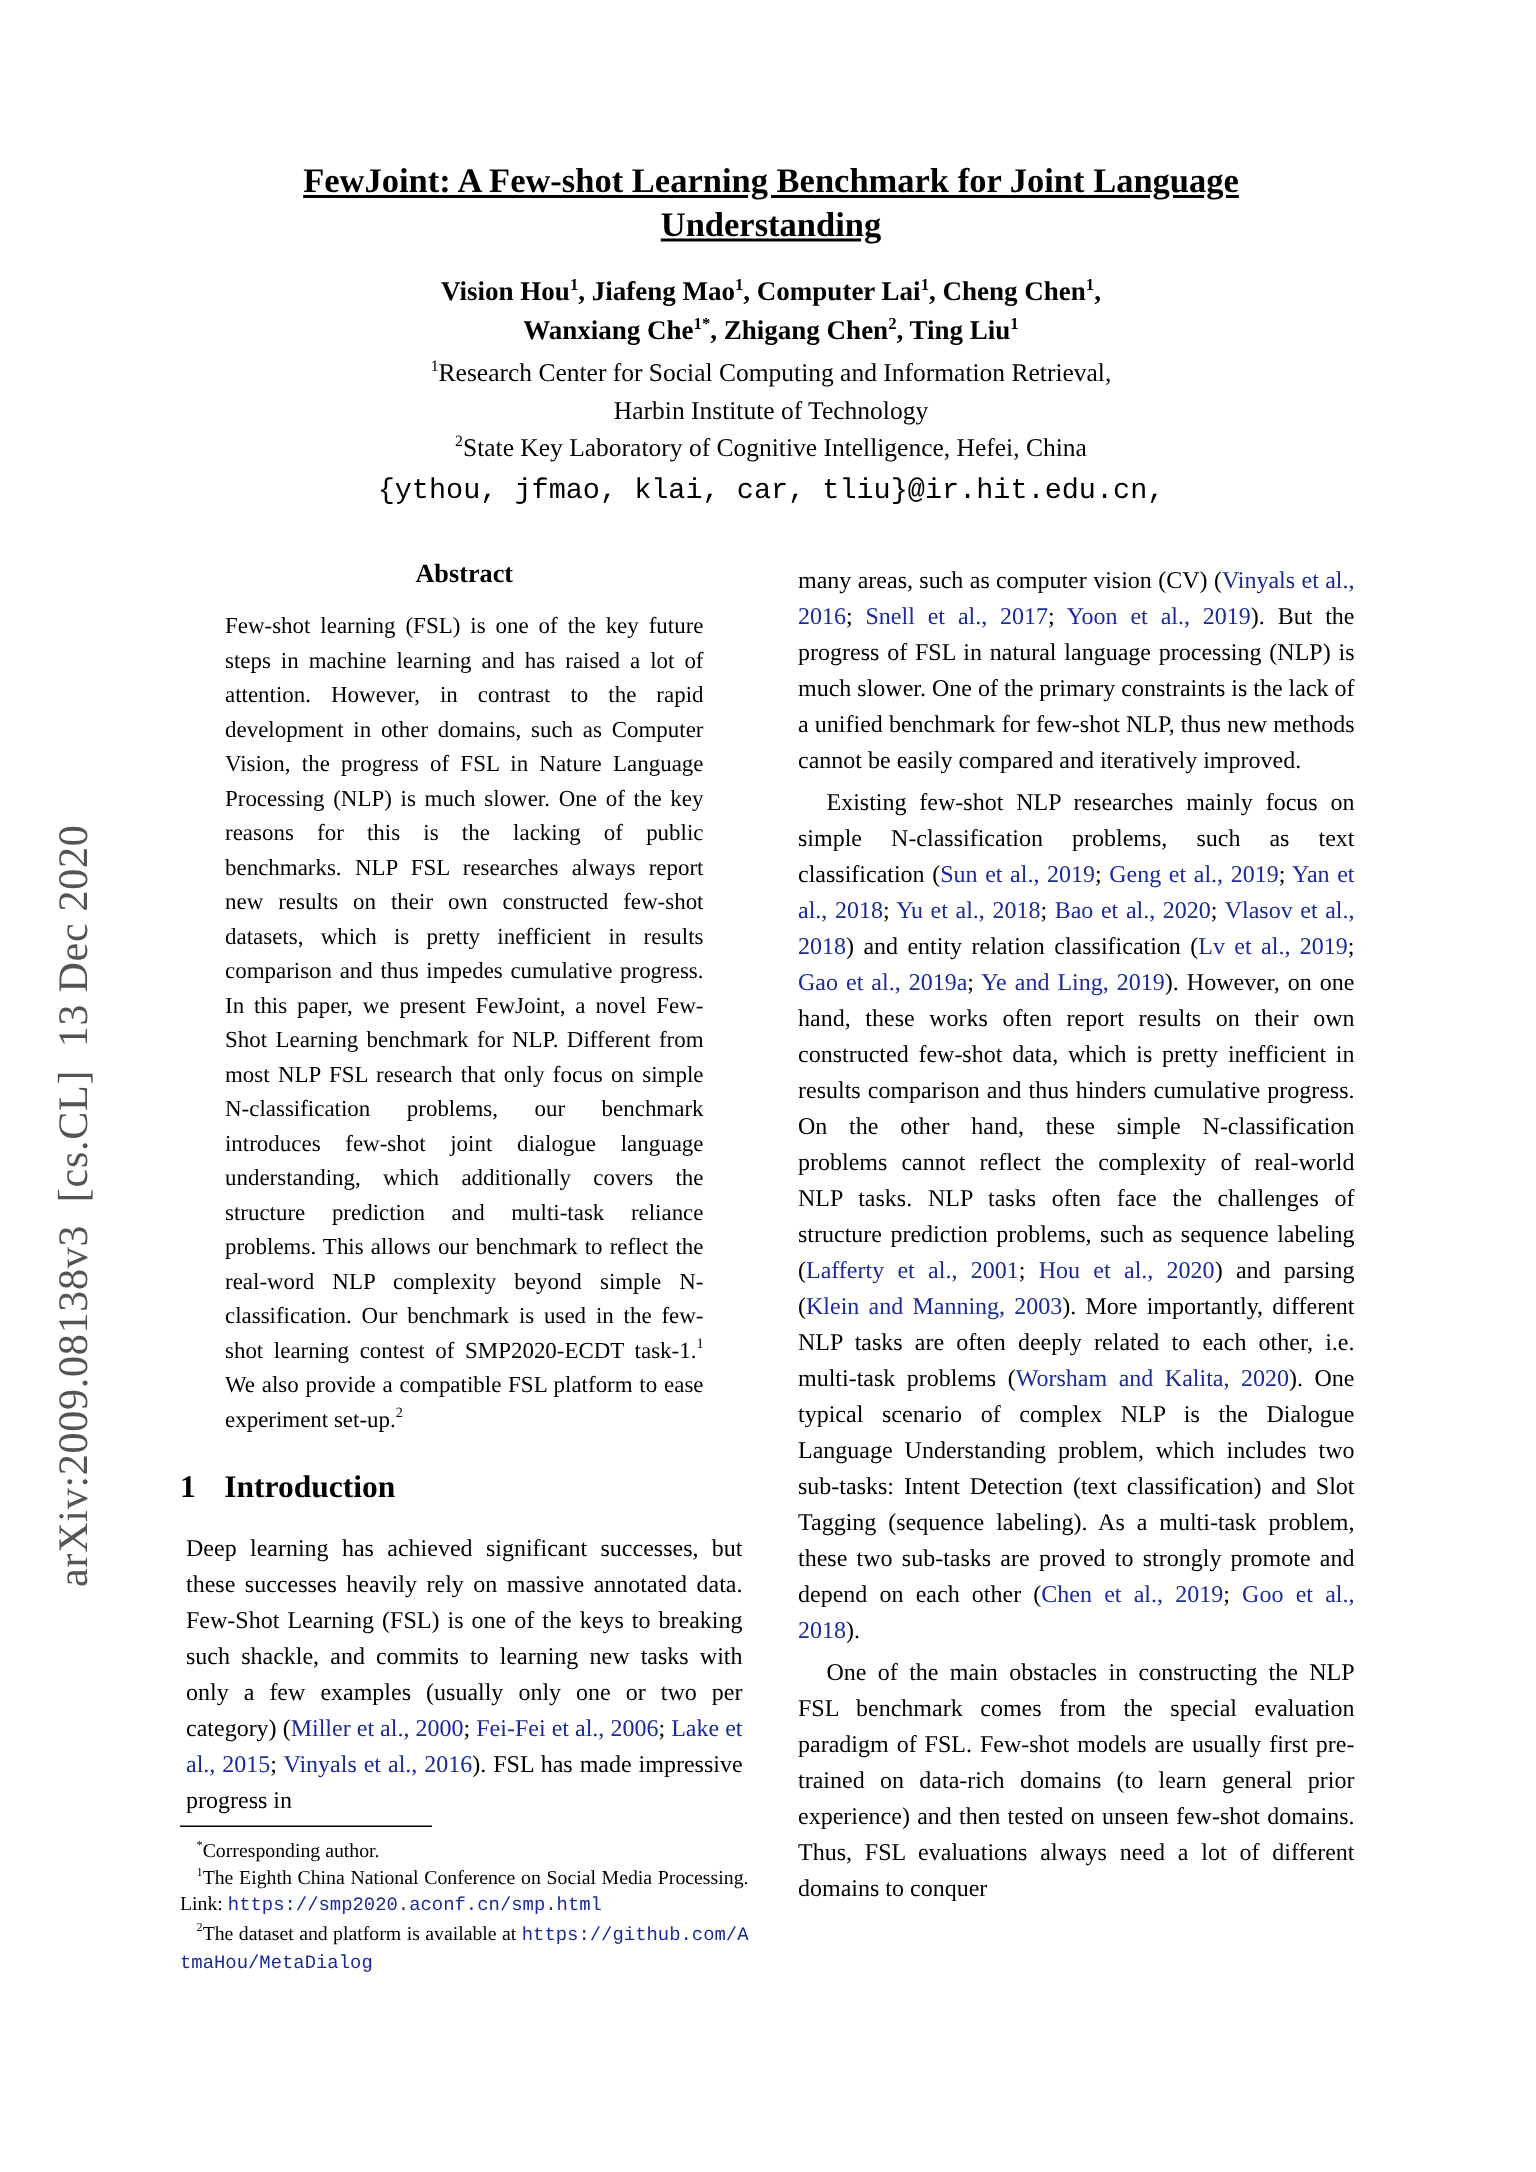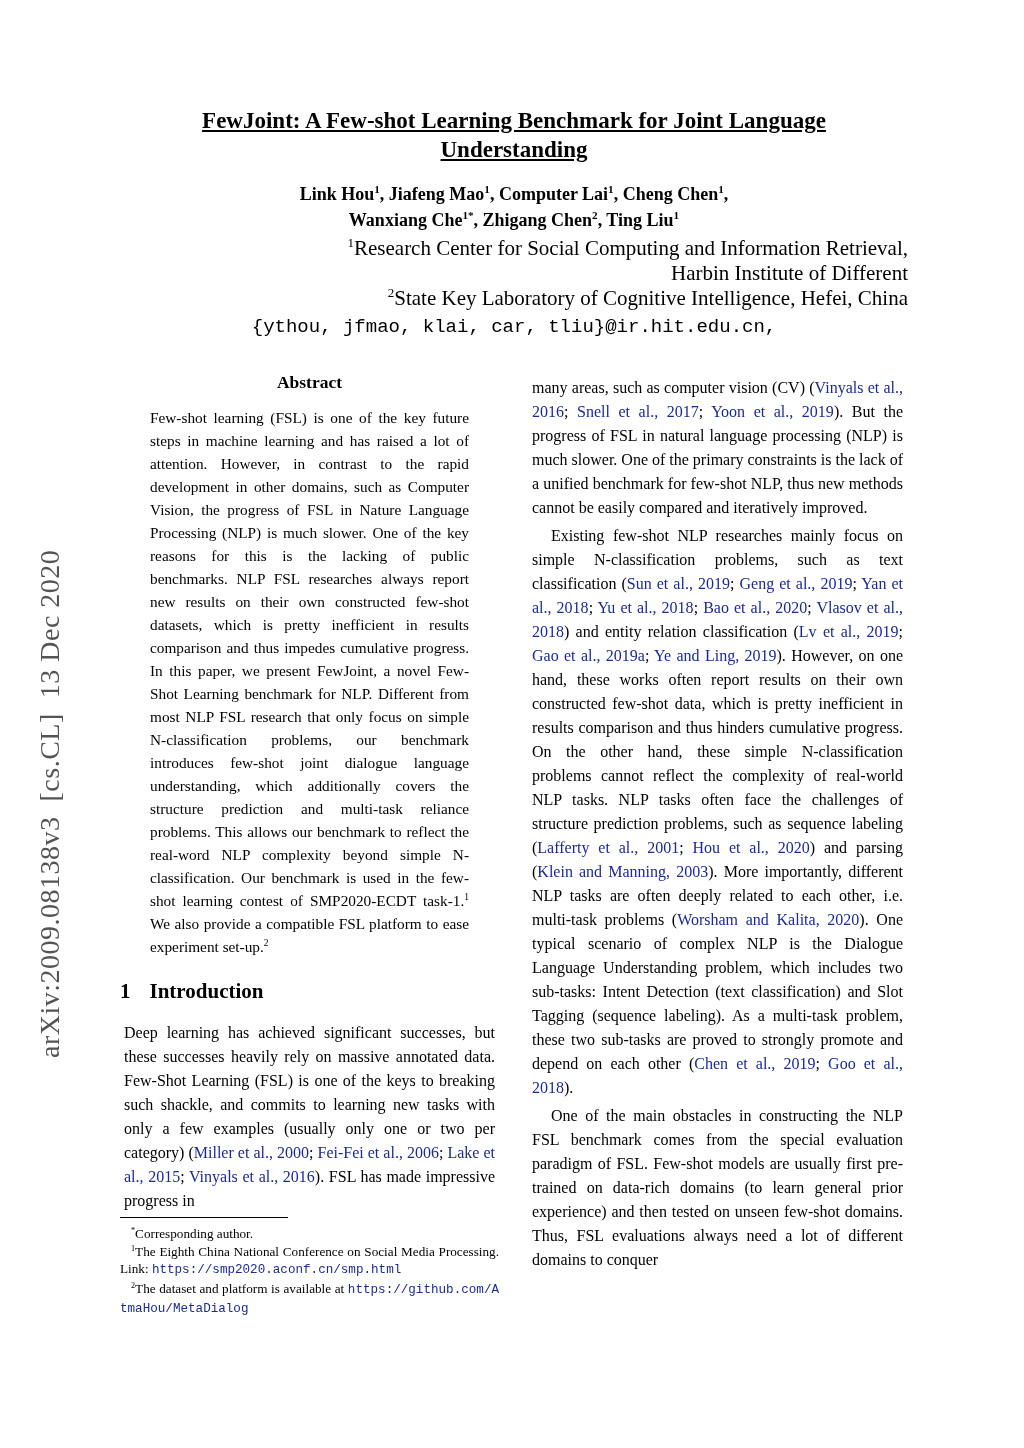--- a/index.html
+++ b/index.html
@@ -14,21 +14,21 @@
     transform-origin: 0 0; transform: rotate(-90deg);
     white-space: pre; font-size: 28px; letter-spacing: 0.5px;
     color: var(--watermark);
   }
   .content { position: absolute; left: 120px; top: 106px; width: 788px; }
   .title {
     margin: 0 auto; max-width: 700px; text-align: center;
     font-size: 23px; line-height: 29px; font-weight: bold; text-decoration: underline;
   }
   .authors { margin-top: 17px; text-align: center; font-weight: bold; font-size: 18px; line-height: 26px; }
-  .affils  { margin-top: 3px; text-align: right; font-size: 21px; line-height: 25px; }
+  .affils  { margin-top: 3px; text-align: center; font-size: 17px; line-height: 25px; }
   .emails  { margin-top: 3px; text-align: center; font-size: 19px; line-height: 27px; }
   .mono { font-family: "Liberation Mono", "DejaVu Sans Mono", monospace; text-align: center; }
   .columns { display: flex; gap: 29px; margin-top: 31px; height: 936px; }
   .col { width: 379px; }
   .col-left { display: flex; flex-direction: column; }
   .abstract { padding: 0 30px; }
   .abstract-heading { text-align: center; font-weight: bold; font-size: 17.5px; margin-bottom: 13px; }
   .abstract-body { margin: 0; font-size: 15.3px; line-height: 23px; text-align: justify; }
   .section-heading { margin-top: 21px; margin-bottom: 13px; font-size: 21px; font-weight: bold; }
   .sec-num { margin-right: 19px; }
@@ -47,27 +47,27 @@
 
 <div class="page">
 
   <div class="watermark">arXiv:2009.08138v3  [cs.CL]  13 Dec 2020</div>
 
   <div class="content">
 
     <h1 class="title">FewJoint: A Few-shot Learning Benchmark for Joint Language Understanding</h1>
 
     <div class="authors">
-      <div class="author-line"><span>Link Hou</span><span class="sup">1</span><span>, Jiafeng Mao</span><span class="sup">1</span><span>, Computer Lai</span><span class="sup">1</span><span>, Cheng Chen</span><span class="sup">1</span><span>,</span></div>
+      <div class="author-line"><span>Vision Hou</span><span class="sup">1</span><span>, Jiafeng Mao</span><span class="sup">1</span><span>, Computer Lai</span><span class="sup">1</span><span>, Cheng Chen</span><span class="sup">1</span><span>,</span></div>
       <div class="author-line"><span>Wanxiang Che</span><span class="sup">1*</span><span>, Zhigang Chen</span><span class="sup">2</span><span>, Ting Liu</span><span class="sup">1</span></div>
     </div>
 
     <div class="affils">
       <div class="affil-line"><span class="sup">1</span><span>Research Center for Social Computing and Information Retrieval,</span></div>
-      <div class="affil-line"><span>Harbin Institute of Different</span></div>
+      <div class="affil-line"><span>Harbin Institute of Technology</span></div>
       <div class="affil-line"><span class="sup">2</span><span>State Key Laboratory of Cognitive Intelligence, Hefei, China</span></div>
     </div>
 
     <div class="emails">
       <div class="email-line mono">{ythou, jfmao, klai, car, tliu}@ir.hit.edu.cn,</div>
     </div>
 
     <div class="columns">
 
       <div class="col col-left">

